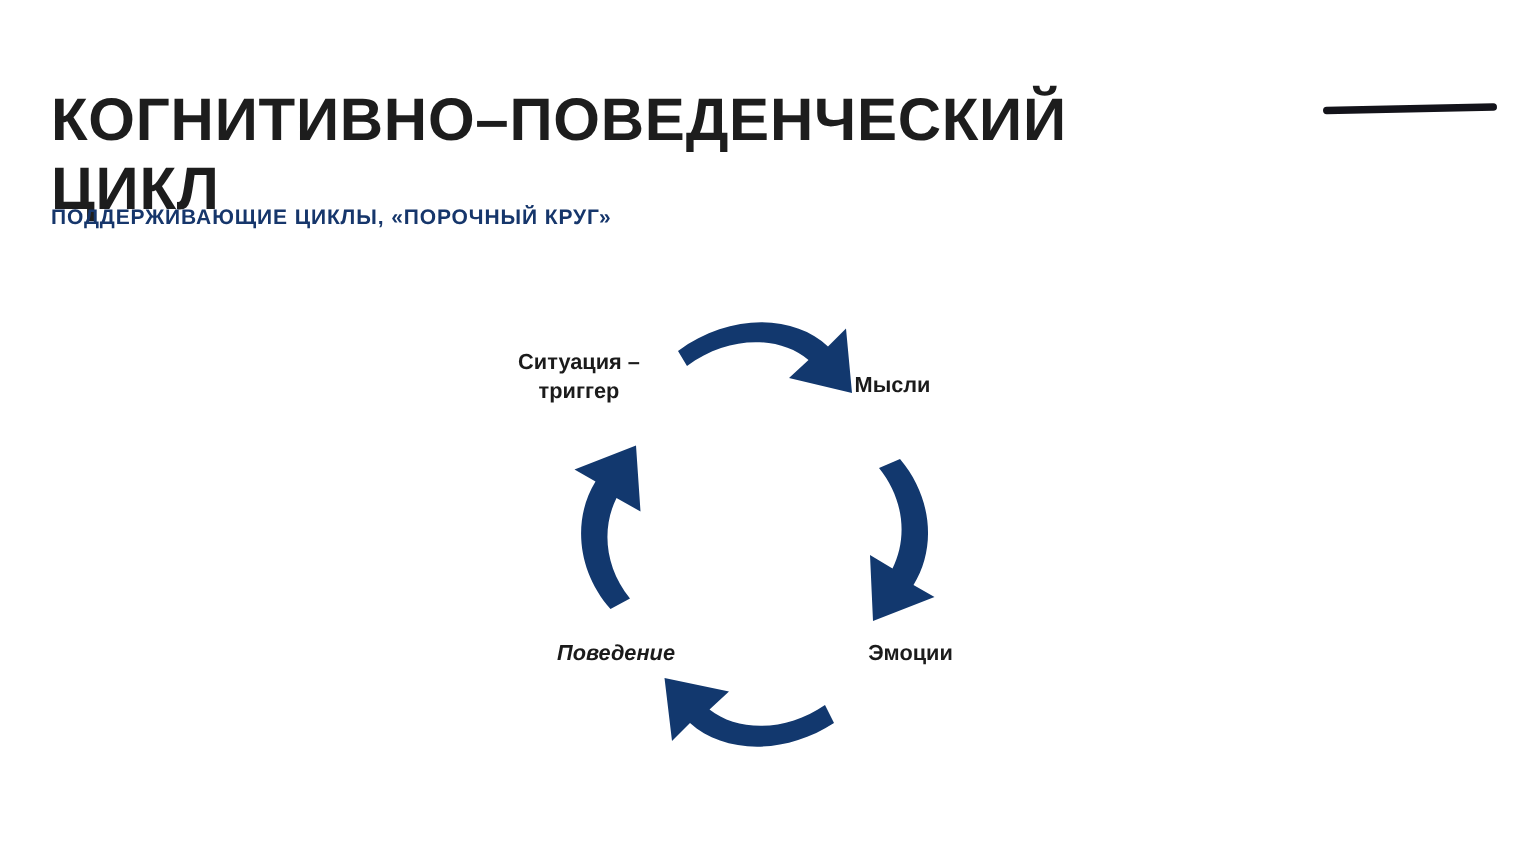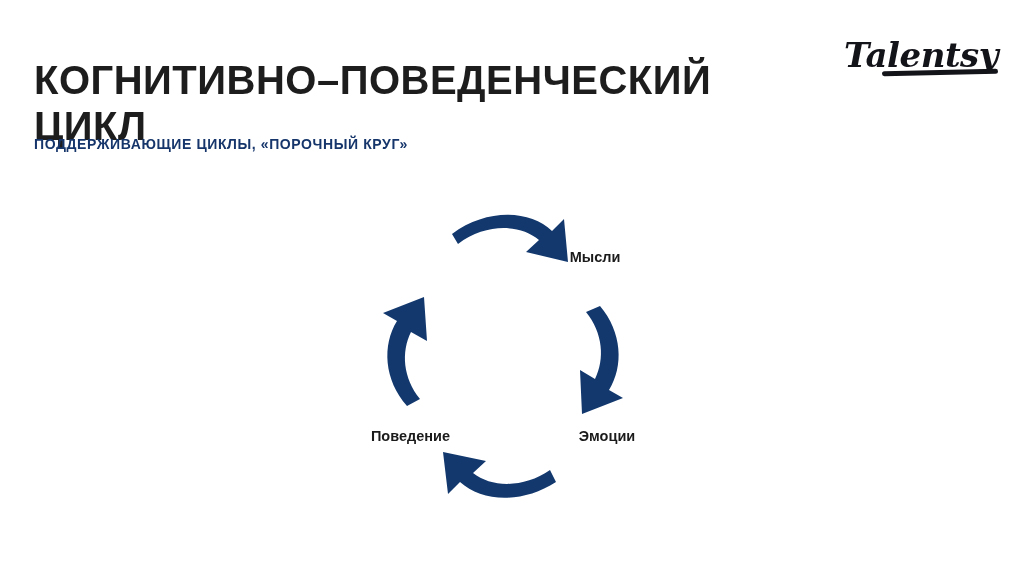--- a/index.html
+++ b/index.html
@@ -116,33 +116,31 @@
     left: 240px;
     top: 237px;
     width: 110px;
     text-align: center;
   }
   .node-behavior {
     left: 18px;
     top: 237px;
     width: 120px;
     text-align: right;
+    font-style: italic;
   }
 </style>
 </head>
 <body>
 
 <div class="slide">
 
   <h1 class="title">КОГНИТИВНО–ПОВЕДЕНЧЕСКИЙ ЦИКЛ</h1>
   <div class="subtitle">ПОДДЕРЖИВАЮЩИЕ ЦИКЛЫ, «ПОРОЧНЫЙ КРУГ»</div>
 
-  <div class="logo">
-    <span class="logo-text">Talentsy</span>
-  </div>
   <div class="logo-underline"></div>
 
   <div class="diagram">
     <svg width="400" height="330" viewBox="0 0 400 330" aria-hidden="true">
 
       <g>
         <path d="M140 44 C175 18, 218 20, 240 41 L252 29 L256 72 L214 62 L227 50 C208 34, 174 33, 146 54 Z" fill="#12386e"></path>
       </g>
 
       <g>
@@ -151,18 +149,20 @@
 
       <g>
         <path d="M244 292 C210 314, 170 312, 148 292 L136 304 L131 262 L174 271 L161 283 C180 298, 212 298, 238 280 Z" fill="#12386e"></path>
       </g>
 
       <g>
         <path d="M95 216 C72 190, 70 155, 85 131 L71 123 L112 107 L115 151 L99 142 C89 162, 91 188, 108 209 Z" fill="#12386e"></path>
       </g>
     </svg>
 
+    <div class="node-label node-situation">Ситуация –
+триггер</div>
     <div class="node-label node-thoughts">Мысли</div>
     <div class="node-label node-emotions">Эмоции</div>
     <div class="node-label node-behavior">Поведение</div>
   </div>
 
 </div>
 
 </body></html>

